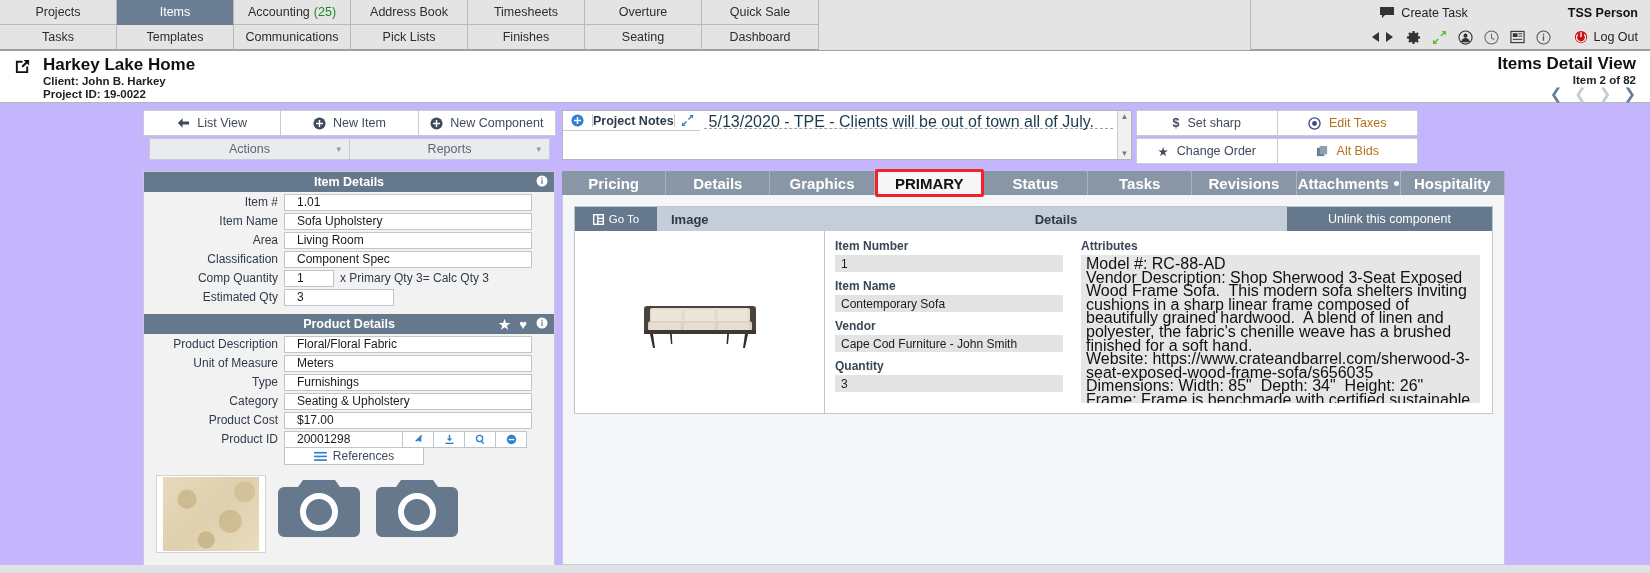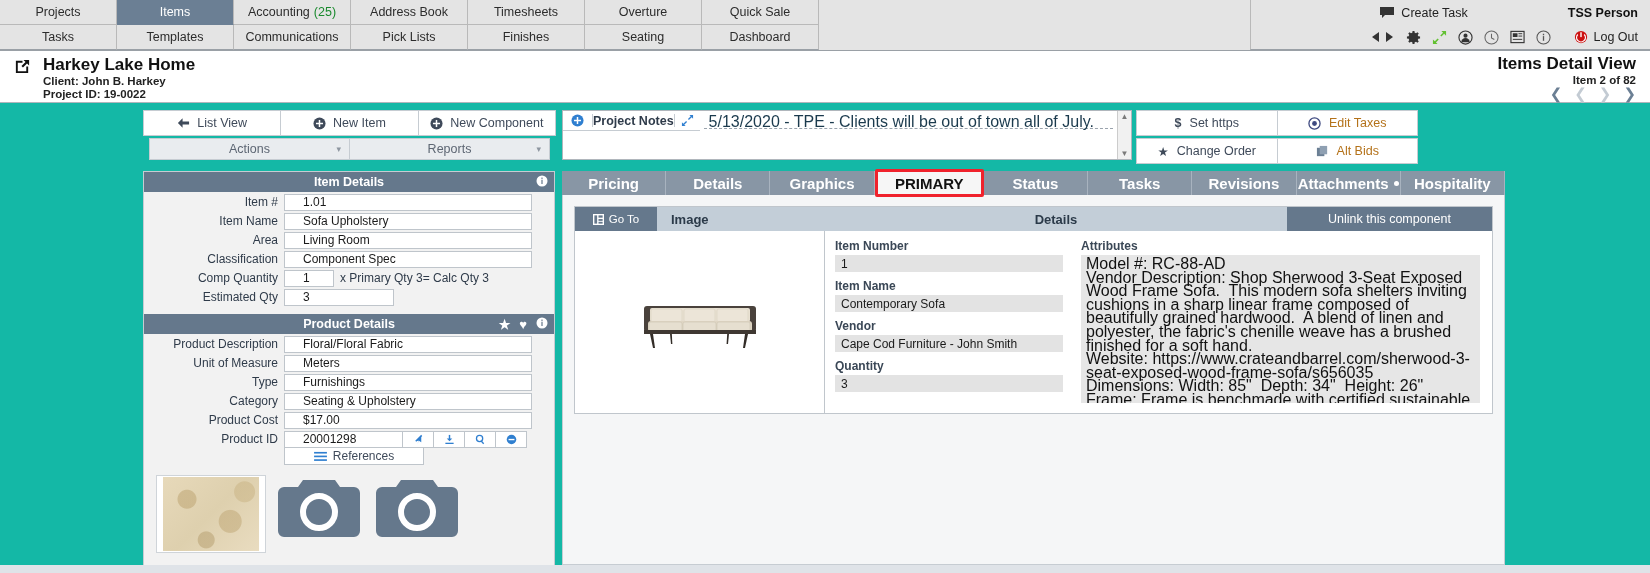--- a/index.html
+++ b/index.html
@@ -63,21 +63,21 @@
   .proj-title { font-size: 17px; font-weight: bold; color: #111; line-height: 20px; }
   .proj-sub { font-size: 11.5px; font-weight: bold; color: #222; line-height: 12.5px; }
   .projhdr-right { position: absolute; right: 14px; top: 3px; text-align: right; }
   .detail-view-title { font-size: 17px; font-weight: bold; color: #111; line-height: 20px; }
   .item-of { font-size: 11.5px; font-weight: bold; color: #222; line-height: 13px; }
   .pager { display: flex; justify-content: flex-end; gap: 12px; margin-top: 1px; }
   .pager span { font-size: 15px; color: #6b7f94; cursor: pointer; line-height: 12px; }
   .pager span.dim { color: #c3cbd3; }
 
   
-  .body { position: relative; height: 462px; background: #14b8a6; padding-top: 6px; text-decoration: underline; }
+  .body { position: relative; height: 462px; background: #c4b5fd; padding-top: 6px; text-decoration: underline; }
 
   
   .toolcol { position: absolute; left: 143px; top: 7px; width: 412px; }
   .btnrow { display: flex; }
   .tbtn {
     flex: 1 1 0;
     height: 26px;
     background: #fff;
     border: 1px solid #c6ccd2;
     display: flex; align-items: center; justify-content: center;
@@ -132,21 +132,21 @@
   .panel-hdr {
     height: 20px; background: #65788c; color: #fff;
     display: flex; align-items: center; justify-content: center;
     font-size: 12.5px; font-weight: bold; position: relative;
   }
   .panel-hdr .hdr-icons { position: absolute; right: 6px; display: flex; gap: 9px; align-items: center; }
   .frow { display: flex; align-items: center; height: 18px; margin-top: 1px; }
   .flabel { width: 140px; text-align: right; padding-right: 6px; font-size: 12px; color: #2f3b4a; }
   .finput {
     height: 17px; background: #fff; border: 1px solid #bfc5cb;
-    font-size: 12px; color: #1a1a1a; padding: 0 18px; display: flex; align-items: center;
+    font-size: 12px; color: #1a1a1a; padding: 0 12px; display: flex; align-items: center;
   }
   .finput.wide { width: 248px; }
   .finput.narrow { width: 50px; }
   .finput.mid { width: 110px; }
   .fsuffix { font-size: 12px; color: #2f3b4a; margin-left: 6px; }
   .iconbtn {
     width: 32px; height: 17px; border: 1px solid #bfc5cb; background: #fff;
     display: flex; align-items: center; justify-content: center; cursor: pointer;
     margin-left: -1px;
   }
@@ -429,21 +429,21 @@
           <span class="sc-arrow">▲</span>
           <span class="sc-arrow">▼</span>
         </div>
       </div>
     </div>
 
     <div class="actcol">
       <div class="btnrow">
         <div class="abtn">
           <span style="font-weight:bold;color:#3f4a5a;">$</span>
-          <span>Set https</span>
+          <span>Set sharp</span>
         </div>
         <div class="abtn orange">
           <svg width="13" height="13" viewBox="0 0 14 14">
               <circle cx="7" cy="7" r="6" fill="none" stroke="#3f4a80" stroke-width="1.4"></circle>
               <circle cx="7" cy="7" r="2.6" fill="#3f4a80"></circle>
             </svg>
           <span>Edit Taxes</span>
         </div>
       </div>
       <div class="btnrow" style="margin-top:2px;">

